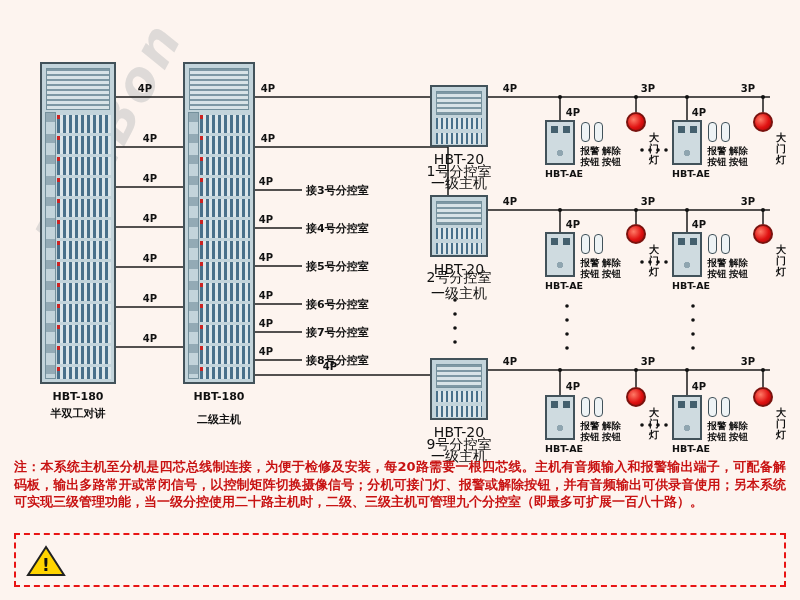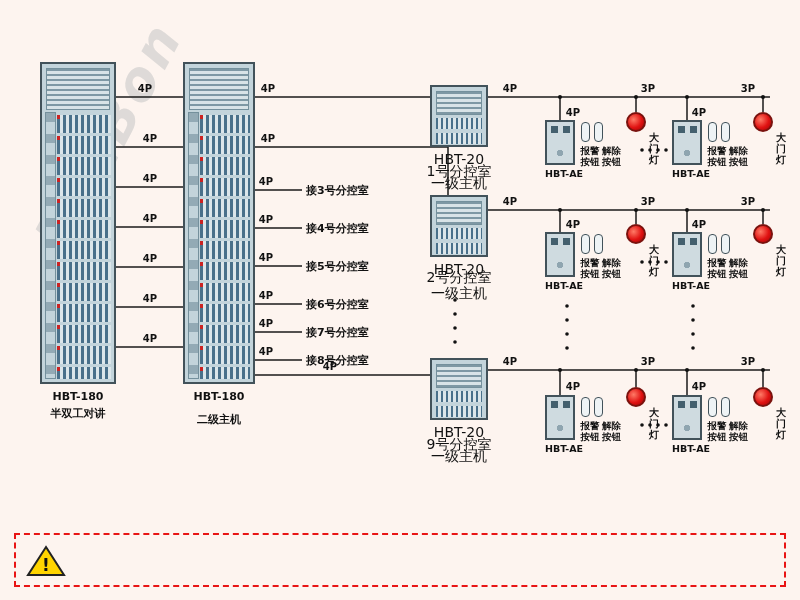--- a/index.html
+++ b/index.html
@@ -307,20 +307,21 @@
     <div class="ae-box"></div>
     <div class="ae-name">HBT-AE</div>
     <div class="btn b1"></div>
     <div class="btn b2"></div>
     <div class="btn-label l1">报警按钮</div>
     <div class="btn-label l2">解除按钮</div>
     <div class="lamp"></div>
     <div class="lamp-label">大门灯</div>
   </div>
 
+  <div class="abs notes">注：本系统主机至分机是四芯总线制连接，为便于检修及安装，每20路需要一根四芯线。主机有音频输入和报警输出端子，可配备解码板，输出多路常开或常闭信号，以控制矩阵切换摄像信号；分机可接门灯、报警或解除按钮，并有音频输出可供录音使用；另本系统可实现三级管理功能，当一级分控使用二十路主机时，二级、三级主机可管理九个分控室（即最多可扩展一百八十路）。</div>
 
   <div class="abs warnbox"></div>
   <svg class="abs warnicon" width="40" height="34">
     <polygon points="20,3 38,31 2,31" fill="#ffd400" stroke="#222" stroke-width="2"></polygon>
     <text x="20" y="27" text-anchor="middle" font-size="17" font-weight="bold" fill="#111">!</text>
   </svg>
 
 </div>
 
 </body></html>

